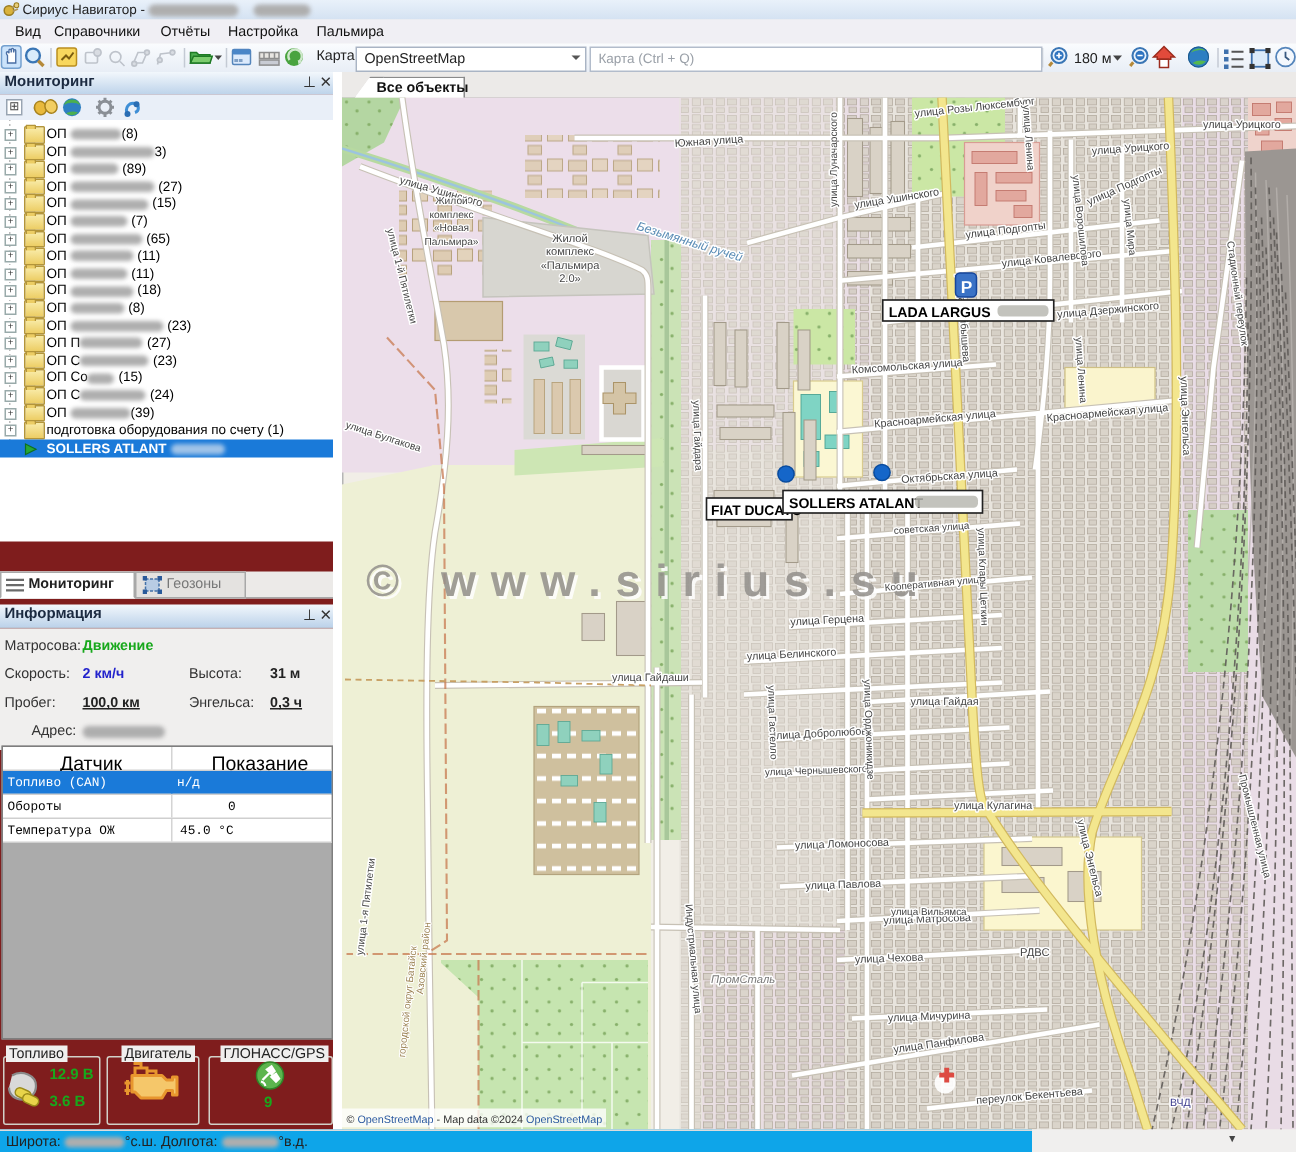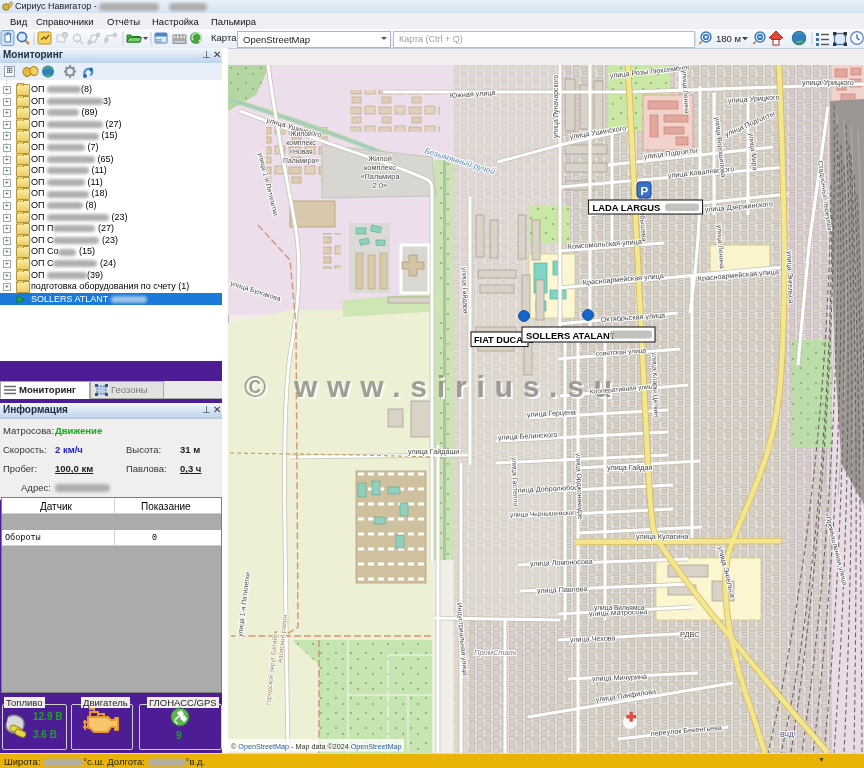--- a/index.html
+++ b/index.html
@@ -11,21 +11,21 @@
 .blur{display:inline-block;background:#aeaeae;border-radius:4px;filter:blur(1.5px);vertical-align:middle;}
 #menubar{left:0;top:13px;width:864px;height:16px;background:#f0eff4;font-size:9.5px;color:#111;}
 #menubar span{position:absolute;top:3px;}
 #toolbar{left:0;top:29px;width:864px;height:19px;background:linear-gradient(#fafcfe,#e8eef6);border-bottom:1px solid #c2cbd8;font-size:9.5px;}
 #cmbmap{position:absolute;left:237px;top:1.5px;width:152px;height:15px;background:#fff;border:1px solid #a9b4c4;font-size:9.5px;color:#222;}
 #cmbmap .v{position:absolute;left:5px;top:2px;}
 #cmbmap .a{position:absolute;right:3px;top:5px;width:0;height:0;border:3.5px solid transparent;border-top-color:#555;}
 #srch{position:absolute;left:393px;top:1.5px;width:300px;height:15px;background:#fff;border:1px solid #b2bccb;font-size:9px;color:#9aa0a8;}
 #srch .v{position:absolute;left:5px;top:2.5px;}
 
-#lp{left:0;top:48px;width:222px;height:705px;background:#4c1d95;}
+#lp{left:0;top:48px;width:222px;height:705px;background:#7f1d1d;}
 .phead{position:absolute;left:0;width:222px;height:15px;background:linear-gradient(#f2f7fc,#bdd3ea);border-bottom:1px solid #b9c6d6;font-size:10px;font-weight:bold;color:#1b2a40;}
 .phead .t{position:absolute;left:3px;top:1px;}
 .pbtn{position:absolute;top:1px;font-weight:normal;color:#333;font-size:10px;}
 #treebar{position:absolute;left:0;top:15px;width:222px;height:17px;background:#e9eff8;border-bottom:1px solid #d4dce8;}
 #tree{position:absolute;left:0;top:32px;width:222px;height:281px;background:#fff;font-size:9px;color:#000;}
 #tree:before{content:"";position:absolute;left:6px;top:0;width:1px;height:216px;background:repeating-linear-gradient(#bbb 0 1px,transparent 1px 3px);}
 .trow{position:absolute;left:0;height:11.6px;width:222px;white-space:nowrap;}
 .trow .exp{position:absolute;left:3px;top:3px;width:6px;height:6px;border:1px solid #9aa;background:#fff;font-size:6.5px;line-height:5.5px;text-align:center;color:#333;}
 .folder{position:absolute;left:16px;top:1px;width:12px;height:9.5px;background:linear-gradient(#f9ecaa,#eccd64);border:1px solid #b3953a;border-radius:1px;}
 .folder:before{content:"";position:absolute;left:0;top:-2px;width:5px;height:2px;background:#eccd64;border:1px solid #b3953a;border-bottom:none;border-radius:1px 1px 0 0;}
@@ -36,27 +36,27 @@
 .tab{position:absolute;top:0;height:16px;border:1px solid #a8a8a8;}
 #tab1{left:0;width:88px;background:#fff;border-bottom:1px solid #fff;font-weight:bold;color:#222;}
 #tab2{left:90px;width:72px;background:#e4e2e0;color:#777;}
 #infoh{top:355px;}
 #info{position:absolute;left:0;top:371px;width:222px;height:81px;font-size:9.5px;color:#222;background:#f0efee;}
 #info .lab{position:absolute;color:#333;}
 #info b{font-weight:bold;text-align:center;}
 .green{color:#18a81c;}
 .blue{color:#2222cc;}
 #stable{position:absolute;left:1px;top:449px;width:219px;height:194px;background:#ababab;border:1px solid #7e7e7e;font-size:9px;}
-.srow{position:absolute;left:0;width:219px;height:15px;background:#fff;border-bottom:1px solid #cfcfcf;font-size:10px;}
+.srow{position:absolute;left:0;width:219px;height:15px;background:#fff;border-bottom:1px solid #cfcfcf;font-size:13px;}
 .srow .c2{position:absolute;left:112px;top:0;height:15px;border-left:1px solid #d4d4d4;}
 .mono{font-family:"Liberation Mono",monospace;font-size:8.5px;}
 #inds{position:absolute;left:0;top:646px;width:222px;height:58px;font-size:9.5px;color:#222;}
 .ibox{position:absolute;top:10px;height:44px;border:1px solid #d2d0c8;border-radius:2px;}
 .ilab{position:absolute;top:0;background:#f0efee;padding:0 2px;}
-#statusbar{left:0;top:753px;width:864px;height:15px;background:#eab308;border-top:1px solid #dcdcdc;font-size:9.5px;color:#222;text-align:center;}
+#statusbar{left:0;top:753px;width:688px;height:15px;background:#0ea5e9;border-top:1px solid #dcdcdc;font-size:9.5px;color:#222;text-align:center;}
 
 #maptabs{left:228px;top:48px;width:636px;height:17px;background:#eceae8;border-bottom:1px solid #999;}
 #mtab{position:absolute;left:8px;top:3px;width:72px;height:14px;background:#fff;border:1px solid #8a8a8a;border-bottom:none;clip-path:polygon(0 100%,11px 0,100% 0,100% 100%);}
 #mtab:before{content:"";position:absolute;left:-4px;top:-1px;width:18px;height:16px;border-top:1px solid #8a8a8a;transform:skewX(-32deg);background:#fff;}
 #mtabtxt{position:absolute;left:23px;top:4.5px;font-size:9.5px;font-weight:bold;color:#111;}
 #map{left:228px;top:65px;width:636px;height:688px;}
 </style></head>
 <body>
 <div id="app">
   <div class="abs" id="titlebar">
@@ -317,21 +317,21 @@
         </div>
       <div class="trow" style="top:200.2px">
           <span class="exp">+</span>
           <span class="folder"></span>
           <span class="lbl">подготовка оборудования по счету (1)</span>
         </div>
       <div class="trow" id="selrow" style="top:212.5px;height:12.5px">
           <svg style="position:absolute;left:16px;top:2px" width="9" height="9">
             <path d="M1 1 L8 4.5 L1 8 Z" fill="#27a737" stroke="#0f7020" stroke-width="0.8"></path>
           </svg>
-          <span class="lbl" style="font-weight:normal">SOLLERS ATLANT <span class="blur" style="width:36px;height:7px;background:#9fc3e8"></span></span>
+          <span class="lbl" style="font-weight:bold">SOLLERS ATLANT <span class="blur" style="width:36px;height:7px;background:#9fc3e8"></span></span>
         </div>
     </div>
     <div id="tabs">
       <span class="tab" id="tab1">
           <svg style="position:absolute;left:3px;top:3px" width="12" height="10">
             <g stroke="#6a6a6a" stroke-width="1.5">
               <line x1="0" y1="1.5" x2="12" y2="1.5"></line>
               <line x1="0" y1="5" x2="12" y2="5"></line>
               <line x1="0" y1="8.5" x2="12" y2="8.5"></line>
             </g>
@@ -356,34 +356,44 @@
       </div>
     <div id="info">
       <span class="lab" style="left:3px;top:6px">Матросова:</span>
         <b class="green" style="position:absolute;left:55px;top:6px">Движение</b>
       <span class="lab" style="left:3px;top:25px">Скорость:</span>
         <b class="blue" style="position:absolute;left:55px;top:25px">2 км/ч</b>
       <span class="lab" style="left:126px;top:25px">Высота:</span>
         <b style="position:absolute;left:180px;top:25px">31 м</b>
       <span class="lab" style="left:3px;top:44px">Пробег:</span>
         <b style="position:absolute;left:55px;top:44px;text-decoration:underline">100,0 км</b>
-      <span class="lab" style="left:126px;top:44px">Павлова:</span>
+      <span class="lab" style="left:126px;top:44px">Энгельса:</span>
         <b style="position:absolute;left:180px;top:44px;text-decoration:underline">0,3 ч</b>
       <span class="lab" style="left:21px;top:63px">Адрес:</span>
         <span class="blur" style="position:absolute;left:55px;top:65px;width:55px;height:8px"></span>
     </div>
     <div id="stable">
       <div class="srow" style="top:0">
           <span style="position:absolute;left:38px;top:2.5px">Датчик</span>
           <span style="position:absolute;left:139px;top:2.5px">Показание</span>
           <span class="c2"></span>
         </div>
+      <div class="srow mono" style="top:16px;background:#1a7ad9;color:#fff">
+          <span style="position:absolute;left:3px;top:3px">Топливо (CAN)</span>
+          <span style="position:absolute;left:116px;top:3px">н/д</span>
+          <span class="c2" style="border-left-color:#1a7ad9"></span>
+        </div>
       <div class="srow mono" style="top:32px">
           <span style="position:absolute;left:3px;top:3px">Обороты</span>
           <span style="position:absolute;left:150px;top:3px">0</span>
+          <span class="c2"></span>
+        </div>
+      <div class="srow mono" style="top:48px">
+          <span style="position:absolute;left:3px;top:3px">Температура ОЖ</span>
+          <span style="position:absolute;left:118px;top:3px">45.0 °С</span>
           <span class="c2"></span>
         </div>
     </div>
     <div id="inds">
       <span class="ibox" style="left:2px;width:63px"></span>
         <span class="ilab" style="left:4px;top:3px">Топливо</span>
       <b class="green" style="position:absolute;left:33px;top:17px;font-size:10px">12.9 В</b>
       <b class="green" style="position:absolute;left:33px;top:35px;font-size:10px">3.6 В</b>
       <svg style="position:absolute;left:2px;top:19px" width="28" height="26">
         <path d="M6 4 C13 0 22 4 22 11 C22 16 18 20 13 20 C8 20 4 17 4 12" fill="#d9d9d9" stroke="#8a8a8a" stroke-width="1.5"></path>
@@ -401,20 +411,24 @@
       <svg style="position:absolute;left:170px;top:13px" width="20" height="20">
         <circle cx="10" cy="10" r="9" fill="#5cb54e" stroke="#2e8427"></circle>
         <path d="M5 13 L10 8 M8 6 l3 -2 l2 3 l-2 2 z M11 11 l3 -2 l2 3 l-2 2 z" stroke="#fff" stroke-width="1.6" fill="#fff"></path>
         <path d="M4 14 a4 4 0 0 1 3 3" stroke="#fff" stroke-width="1.3" fill="none"></path>
       </svg>
       <b class="green" style="position:absolute;left:176px;top:36px;font-size:10px">9</b>
     </div>
   </div>
 
   <div class="abs" style="left:222px;top:48px;width:6px;height:705px;background:#fff;"></div>
+  <div class="abs" id="maptabs">
+      <span id="mtab"></span>
+      <span id="mtabtxt">Все объекты</span>
+    </div>
   <svg class="abs" id="map" viewBox="0 0 636 688" width="636" height="688" font-family="Liberation Sans">
     <defs>
       <pattern id="bl" width="16" height="11" patternUnits="userSpaceOnUse">
         <rect x="1" y="1" width="6" height="4" fill="#d3ccc2" stroke="#a69d90" stroke-width="0.5"></rect>
         <rect x="9.5" y="0.5" width="5.5" height="5" fill="#d7d1c7" stroke="#a69d90" stroke-width="0.5"></rect>
         <rect x="2" y="6.5" width="5" height="3.5" fill="#d3ccc2" stroke="#a69d90" stroke-width="0.5"></rect>
         <rect x="9.5" y="7" width="5.5" height="3" fill="#d7d1c7" stroke="#a69d90" stroke-width="0.5"></rect>
       </pattern>
       <pattern id="bl2" width="30" height="20" patternUnits="userSpaceOnUse">
         <rect x="1" y="2" width="12" height="7" fill="#ddcbb0" stroke="#b5a079" stroke-width="0.7"></rect>

